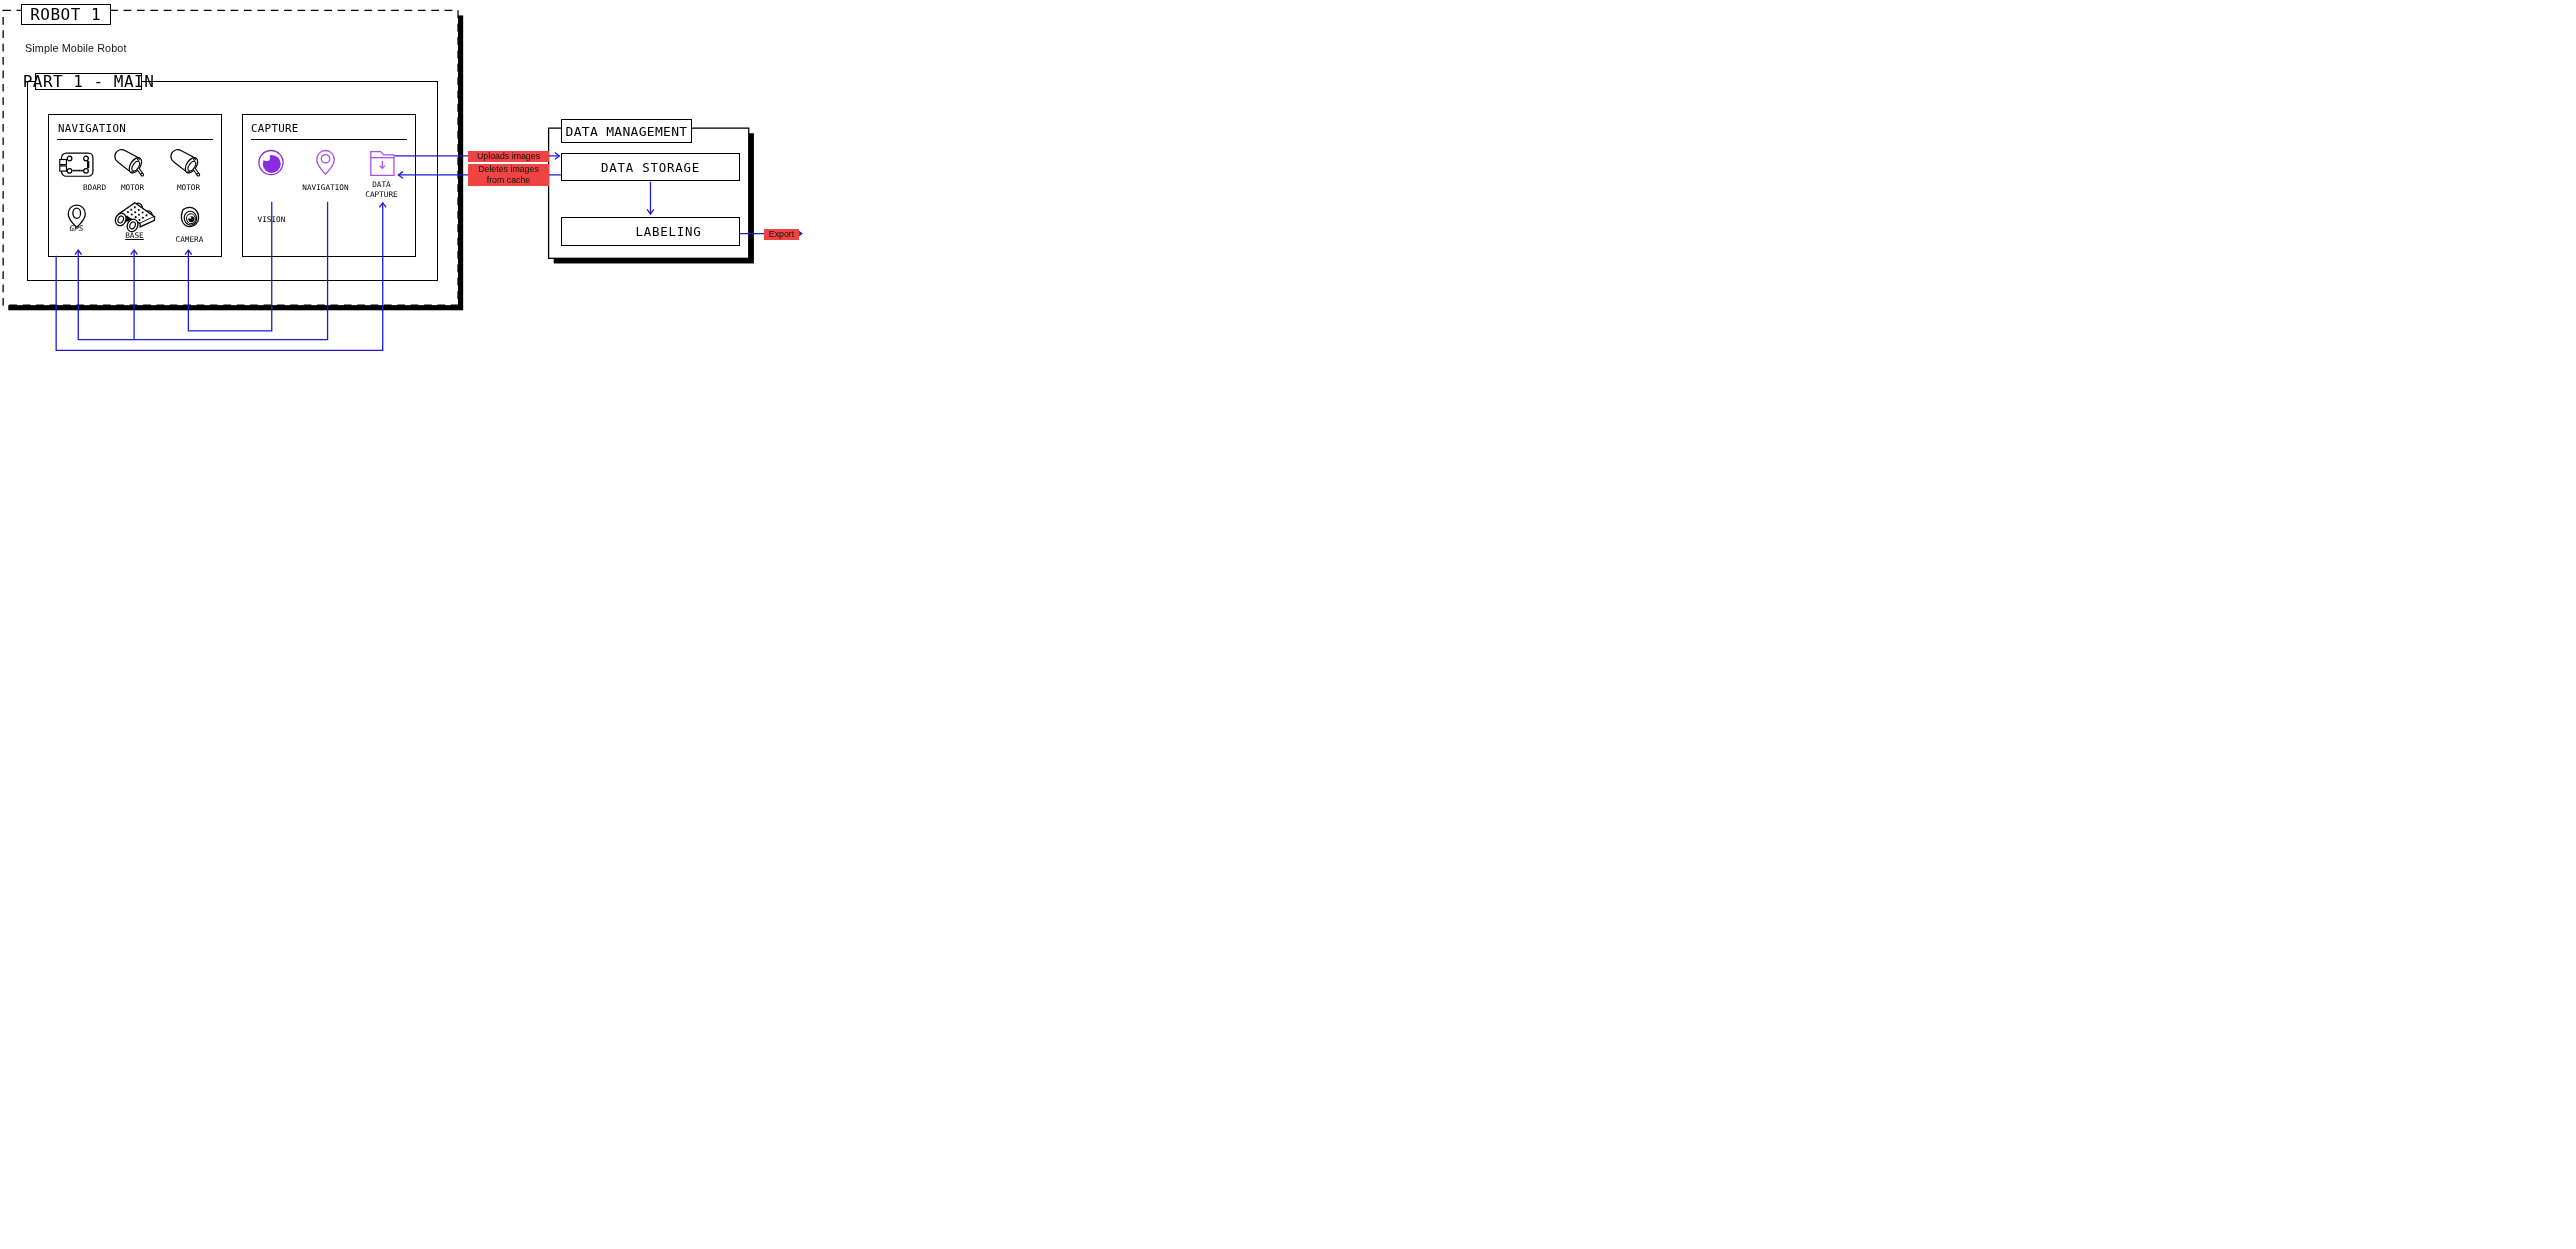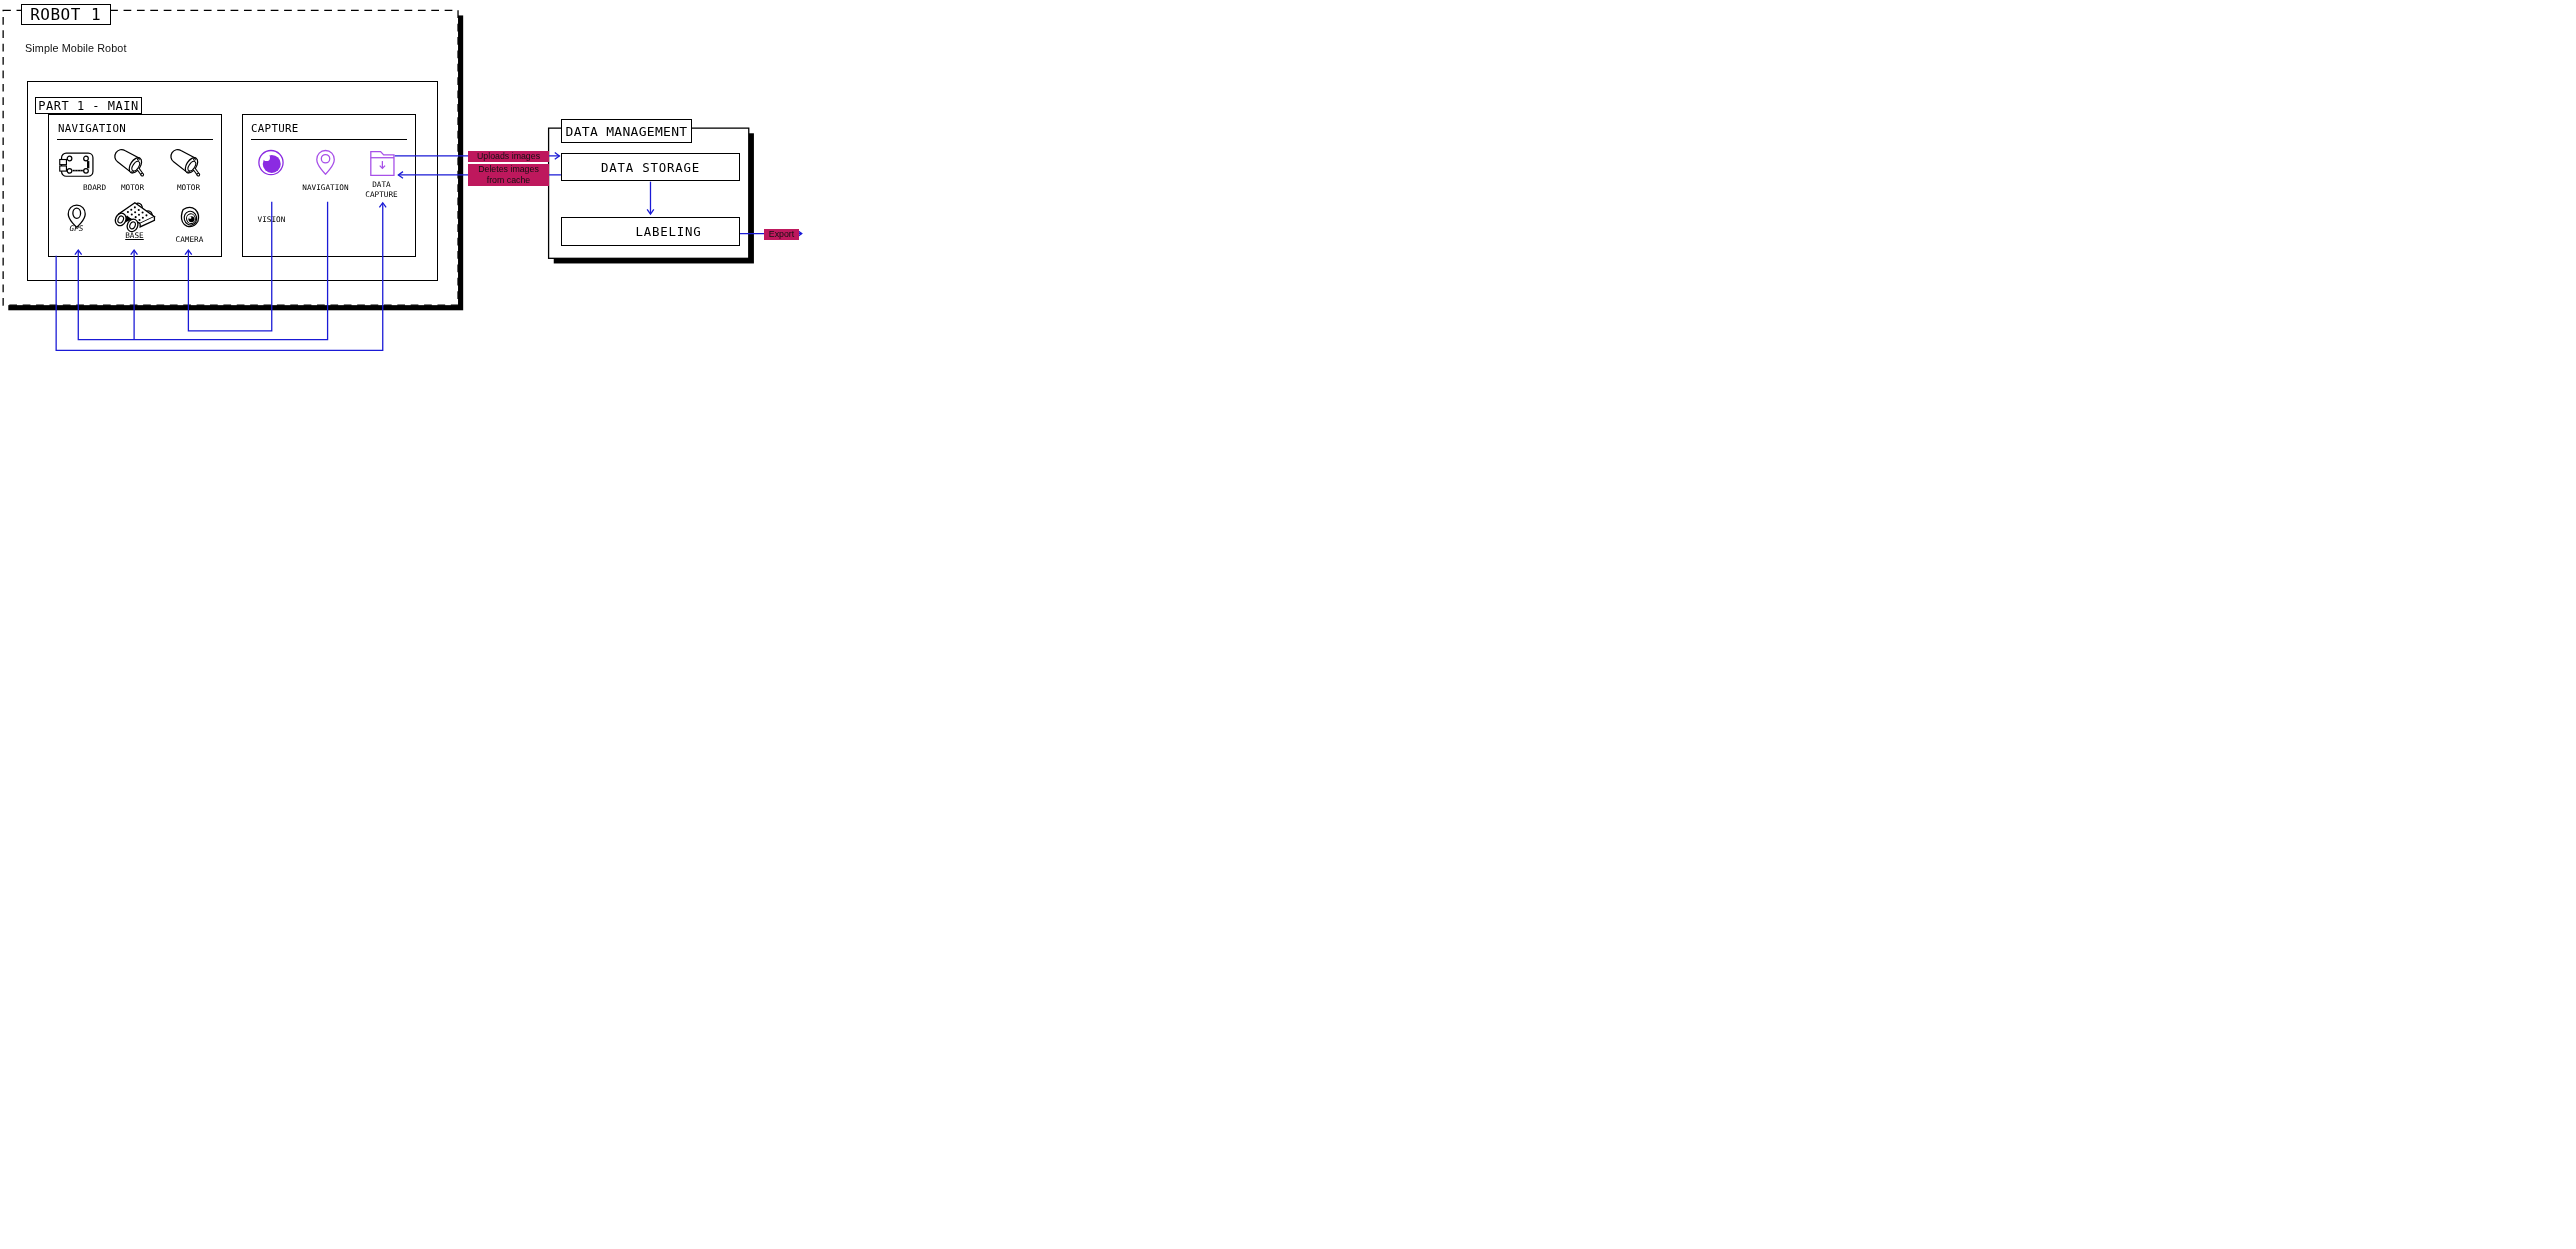--- a/index.html
+++ b/index.html
@@ -8,36 +8,36 @@
   
   #bg-svg,#fg-svg{position:absolute;left:0;top:0;width:808px;height:353px;pointer-events:none;}
   #bg-svg{z-index:0;}
   #fg-svg{z-index:20;}
   .linelabel{z-index:30;}
   
   .box{position:absolute;background:#fff;border:1px solid #000;box-sizing:border-box;z-index:10;}
   .lblbox{position:absolute;background:#fff;border:1.5px solid #000;box-sizing:border-box;
           display:flex;align-items:center;justify-content:center;z-index:12;white-space:nowrap;}
   .robot-lbl{left:20.6px;top:4.1px;width:90px;height:20.6px;font-size:16px;letter-spacing:0.5px;}
-  .part1-lbl{left:35px;top:73px;width:107px;height:17px;font-size:12px;letter-spacing:0.5px;border-width:1.3px;margin-top:24px;}
+  .part1-lbl{left:35px;top:73px;width:107px;height:17px;font-size:16px;letter-spacing:0.5px;border-width:1.3px;}
   .dm-lbl{left:561px;top:119px;width:131px;height:24px;font-size:13px;letter-spacing:0.3px;}
   .part1-box{left:27px;top:81px;width:411px;height:200px;}
   .comp-box{left:48px;top:114px;width:174px;height:143px;}
   .serv-box{left:242px;top:114px;width:174px;height:143px;}
   .ds-box{left:561px;top:153px;width:179px;height:28px;display:flex;align-items:center;justify-content:center;
           font-size:12.4px;letter-spacing:0.8px;}
   .lb-box{left:561px;top:217px;width:179px;height:29px;display:flex;align-items:center;justify-content:center;
           font-size:12.4px;letter-spacing:0.8px;padding-left:36px;}
   .sect-title{position:absolute;font-size:10.8px;letter-spacing:0.3px;z-index:11;}
   .underline{position:absolute;height:0;border-top:1.3px solid #000;z-index:11;}
   .subtitle{position:absolute;left:25px;top:42px;font-family:"Liberation Sans",sans-serif;
             font-size:10.8px;color:#111;z-index:11;letter-spacing:0.1px;}
   .ilbl{position:absolute;width:57px;text-align:center;font-size:7.7px;line-height:8.8px;z-index:11;}
   .linelabel{position:absolute;font-family:"Liberation Sans",sans-serif;font-size:8.8px;color:#111;
-             background:#be185d;text-align:center;line-height:10.8px;padding:0 1.5px;white-space:nowrap;}
+             background:#ef4444;text-align:center;line-height:10.8px;padding:0 1.5px;white-space:nowrap;}
 </style>
 </head>
 <body>
 
 <div id="canvas">
 
   <svg id="bg-svg" viewBox="0 0 1568 686" width="808" height="353">
     <rect x="15" y="30" width="884" height="573" fill="#000"></rect>
     <rect x="5" y="20" width="884" height="573" fill="#fff" stroke="#000" stroke-width="2.5" stroke-dasharray="15 11"></rect>
     <rect x="1075" y="259" width="389" height="253" fill="#000"></rect>

